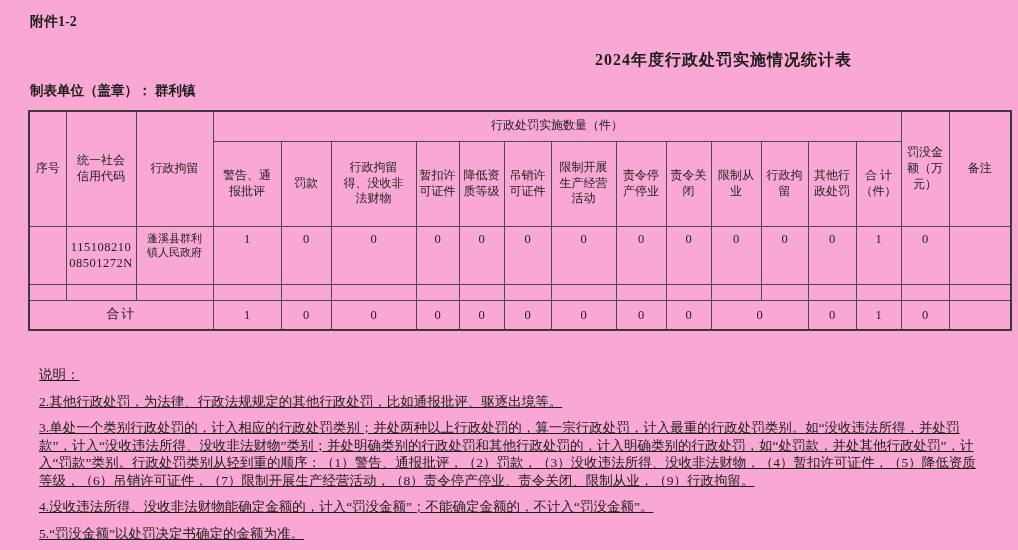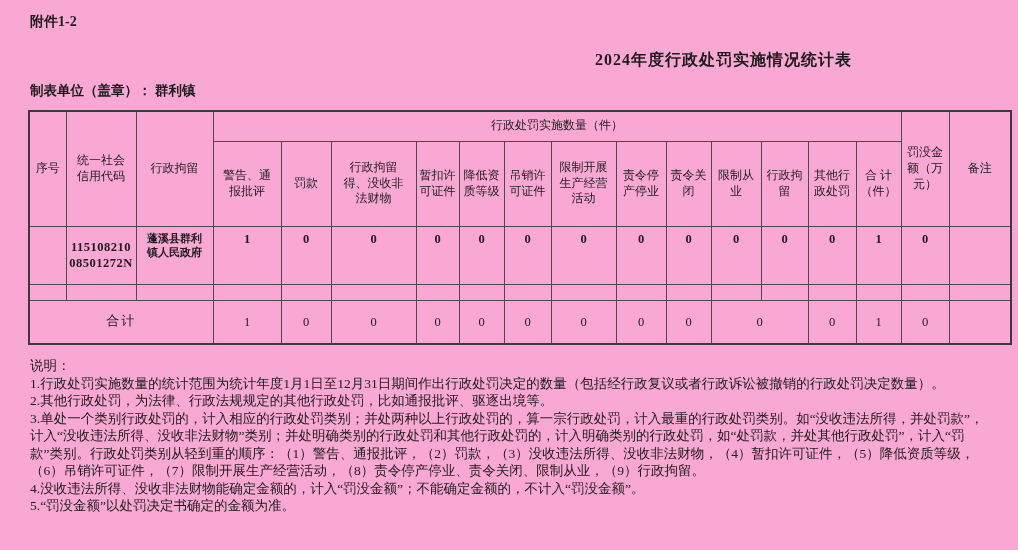--- a/index.html
+++ b/index.html
@@ -15,33 +15,33 @@
 
   table.stat{position:absolute;left:28px;top:110px;width:982px;
              border-collapse:collapse;table-layout:fixed;
              font-size:12px;border:2px solid #3a3a3a;}
   table.stat td{border:1px solid #4a4a4a;text-align:center;vertical-align:middle;
                 padding:1px 2px;line-height:1.3;white-space:pre-line;
                 word-break:break-all;overflow:hidden;}
   tr.h1{height:30px;}
   tr.h2{height:85px;margin-left:42px;}
   tr.h2 td{padding:1px 3px;}
-  tr.data{height:58px;font-weight:bold;}
+  tr.data{height:58px;}
   tr.data td{vertical-align:top;padding-top:4px;font-size:12.5px;}
   tr.data td.code-cell{vertical-align:middle;padding-top:1px;font-size:12.5px;letter-spacing:0.5px;}
   tr.data td.name-cell{font-size:11px;}
   tr.gap{height:16px;}
   tr.gap td{padding:0;}
-  tr.total{height:44px;}
+  tr.total{height:30px;}
   tr.total td{font-size:12.5px;}
   tr.total td.total-label{font-size:13px;letter-spacing:2px;}
 
   .notes{position:absolute;left:30px;top:357px;width:962px;
          font-size:13.5px;line-height:17.5px;}
-  .notes .note{margin:0;}
+  .notes .note{margin:9px;text-decoration:underline;}
 </style>
 </head>
 <body>
 
 <div class="page">
 
   <div class="attachment">附件1-2</div>
 
   <div class="title">2024年度行政处罚实施情况统计表</div>
 
@@ -169,20 +169,19 @@
         <td>0</td>
         <td>1</td>
         <td>0</td>
         <td></td>
       </tr>
     </tbody>
   </table>
 
   <div class="notes">
     <div class="note">说明：</div>
-    <div class="note">1.行政处罚实施数量的统计范围为统计年度1月1日至12月31日期间作出行政处罚决定的数量（包括经行政复议或者行政诉讼被撤销的行政处罚决定数量）。</div>
     <div class="note">2.其他行政处罚，为法律、行政法规规定的其他行政处罚，比如通报批评、驱逐出境等。</div>
     <div class="note">3.单处一个类别行政处罚的，计入相应的行政处罚类别；并处两种以上行政处罚的，算一宗行政处罚，计入最重的行政处罚类别。如“没收违法所得，并处罚款”，计入“没收违法所得、没收非法财物”类别；并处明确类别的行政处罚和其他行政处罚的，计入明确类别的行政处罚，如“处罚款，并处其他行政处罚”，计入“罚款”类别。行政处罚类别从轻到重的顺序：（1）警告、通报批评，（2）罚款，（3）没收违法所得、没收非法财物，（4）暂扣许可证件，（5）降低资质等级，（6）吊销许可证件，（7）限制开展生产经营活动，（8）责令停产停业、责令关闭、限制从业，（9）行政拘留。</div>
     <div class="note">4.没收违法所得、没收非法财物能确定金额的，计入“罚没金额”；不能确定金额的，不计入“罚没金额”。</div>
     <div class="note">5.“罚没金额”以处罚决定书确定的金额为准。</div>
   </div>
 
 </div>
 
 </body></html>

